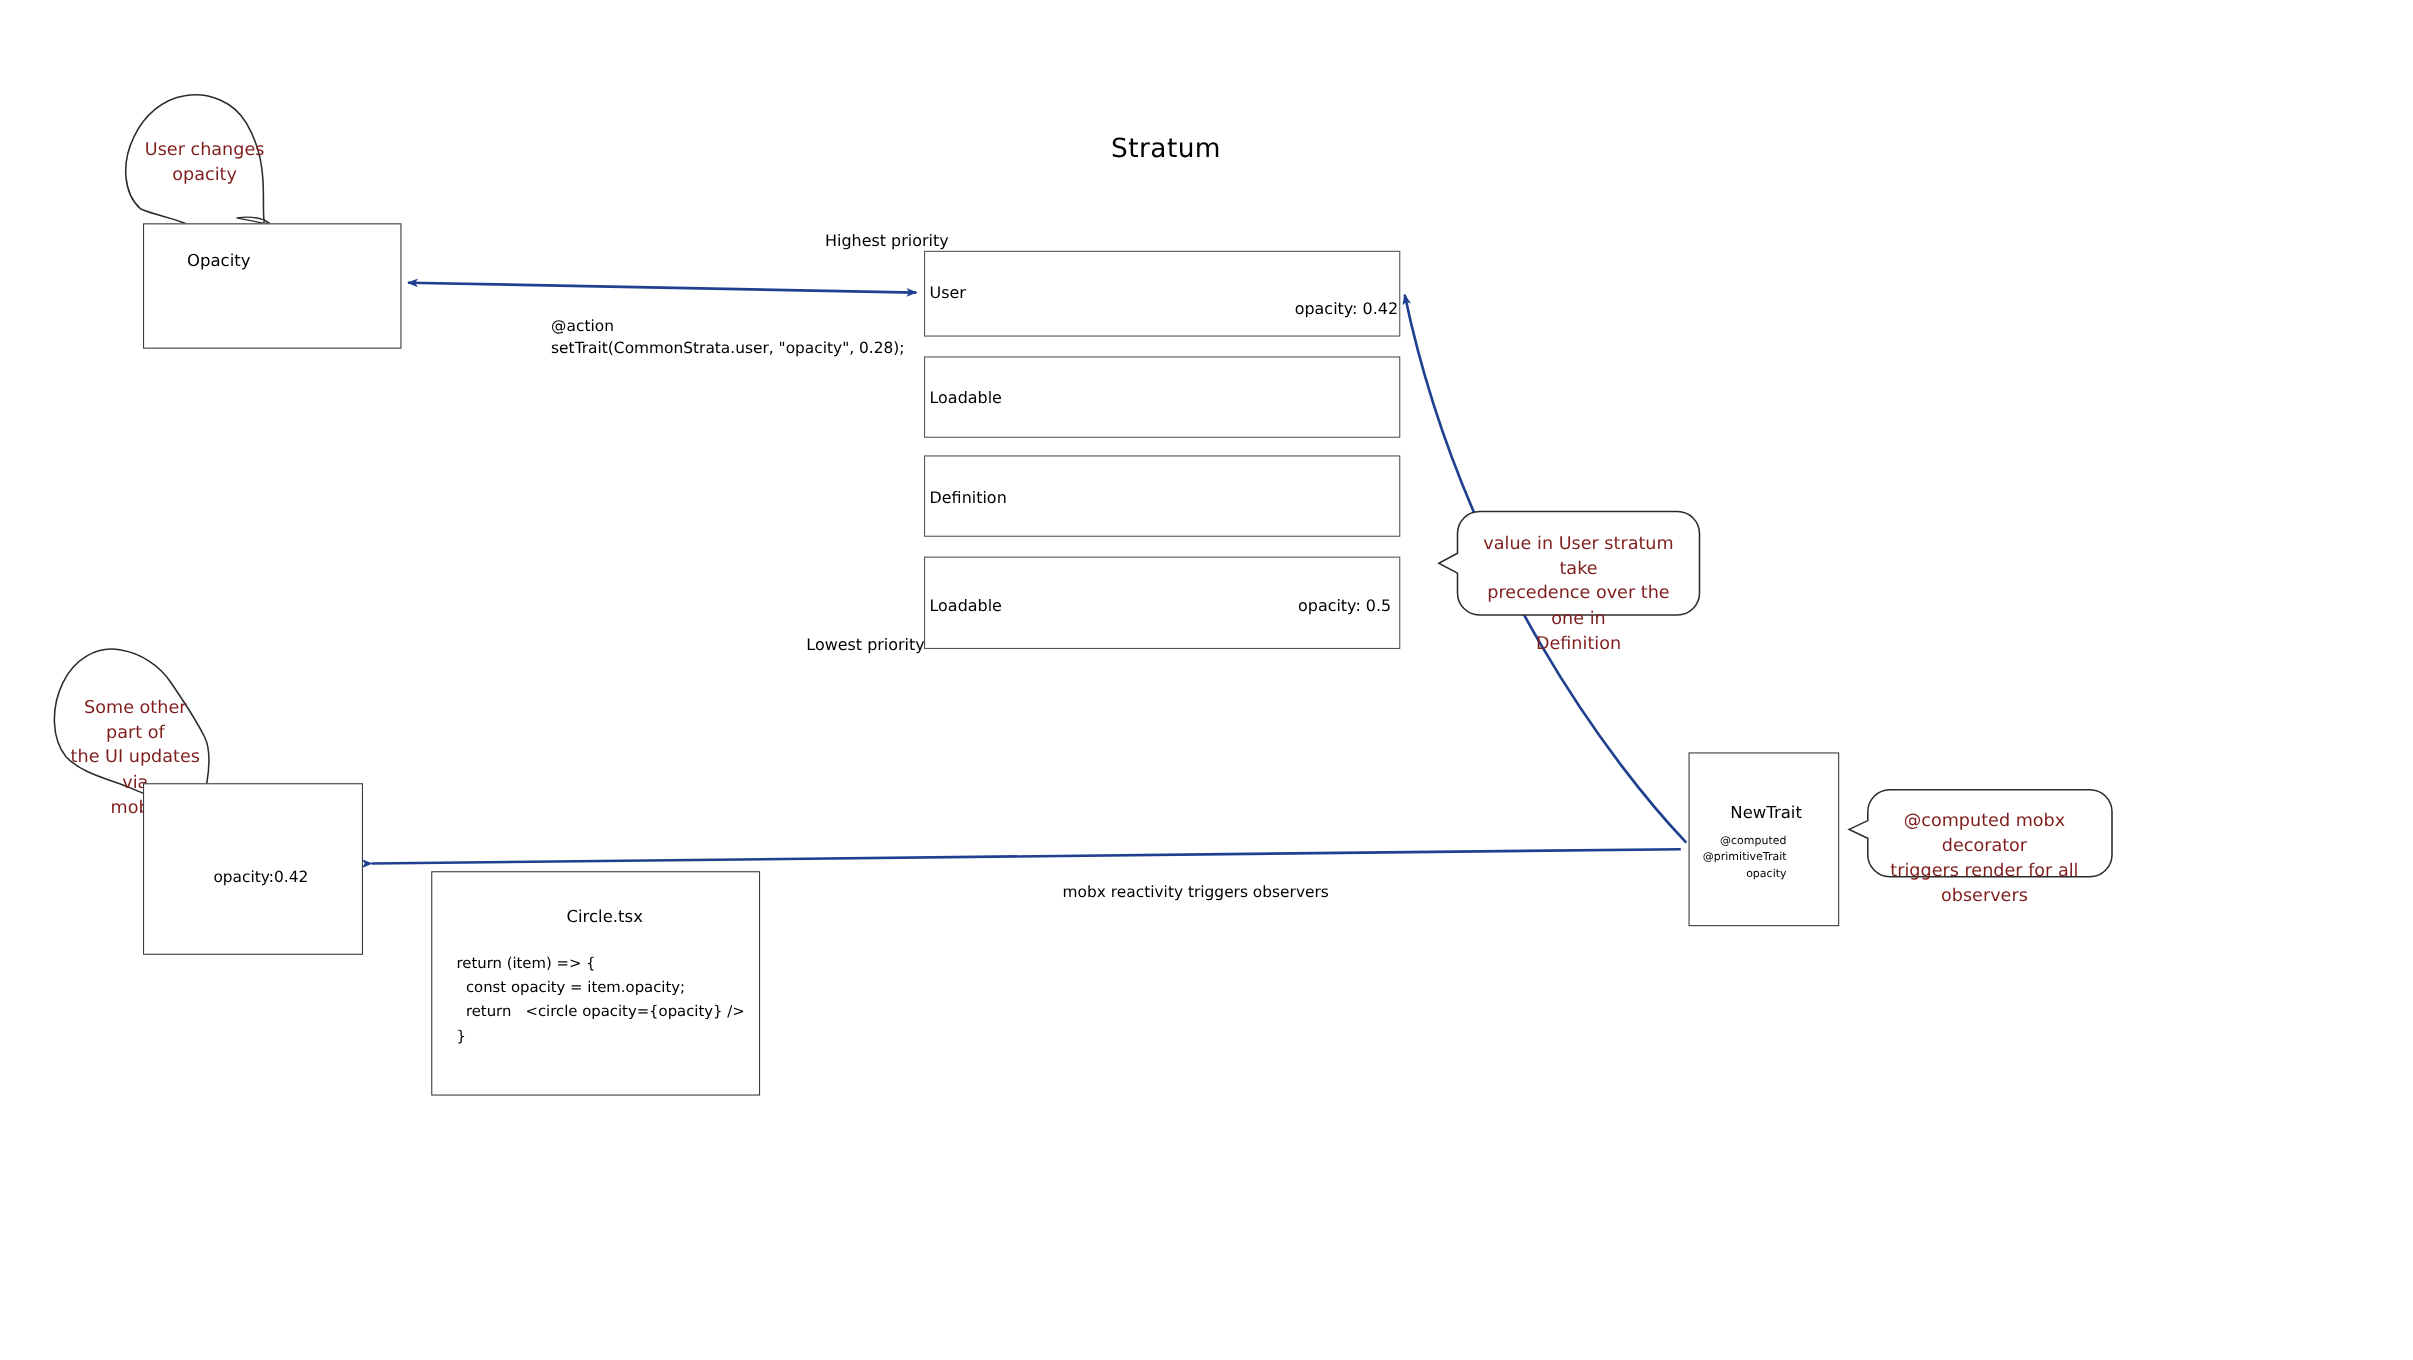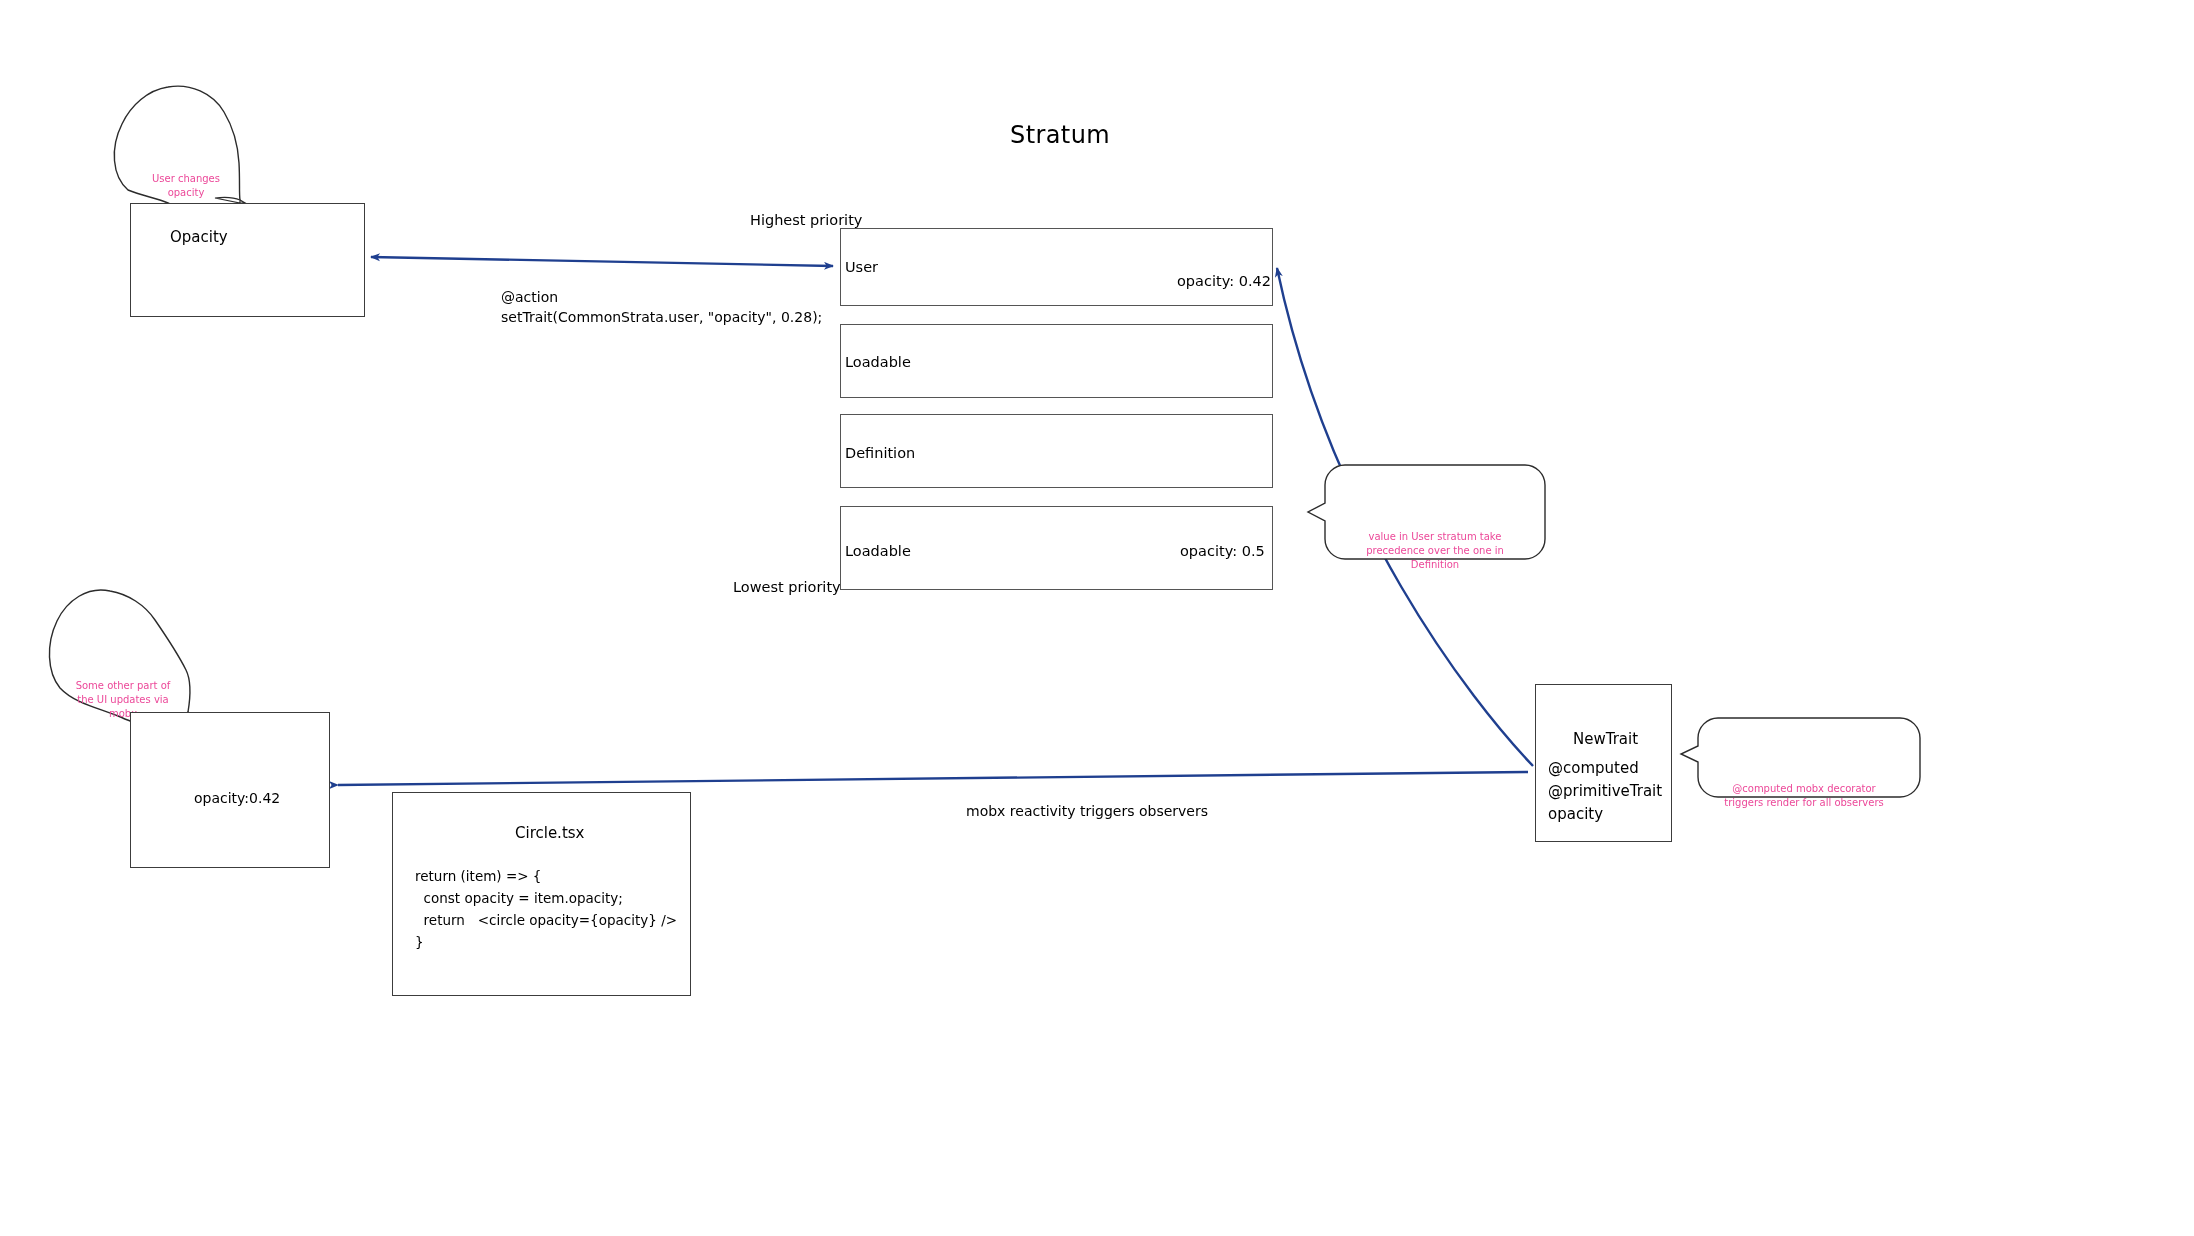--- a/index.html
+++ b/index.html
@@ -94,22 +94,23 @@
   }
   #newtrait-panel-title {
     left: 1573px;
     top: 704px;
     font-size: 15px;
     margin-top: 26px;
   }
   #newtrait-panel-body {
     left: 1548px;
     top: 757px;
-    font-size: 15px;
+    font-size: 10px;
     line-height: 1.52;
+    text-align: right;
   }
   
   .stratum-box {
     position: absolute;
     left: 840px;
     width: 433px;
     box-sizing: border-box;
     background: #ffffff;
     border: 1.6px solid #555555;
   }
@@ -153,25 +154,24 @@
   #reactivity-label {
     left: 966px;
     top: 757px;
     font-size: 14px;
     margin-top: 45px;
   }
   
   .callout-text {
     position: absolute;
     text-align: center;
-    font-size: 10px;
+    font-size: 16px;
     line-height: 1.42;
-    color: #ec4899;
+    color: #7f1d1d;
     white-space: pre-line;
-    margin-top: 47px;
   }
   #callout-user-changes-text {
     left: 128px;
     top: 125px;
     width: 116px;
   }
   #callout-other-ui-text {
     left: 58px;
     top: 632px;
     width: 130px;

